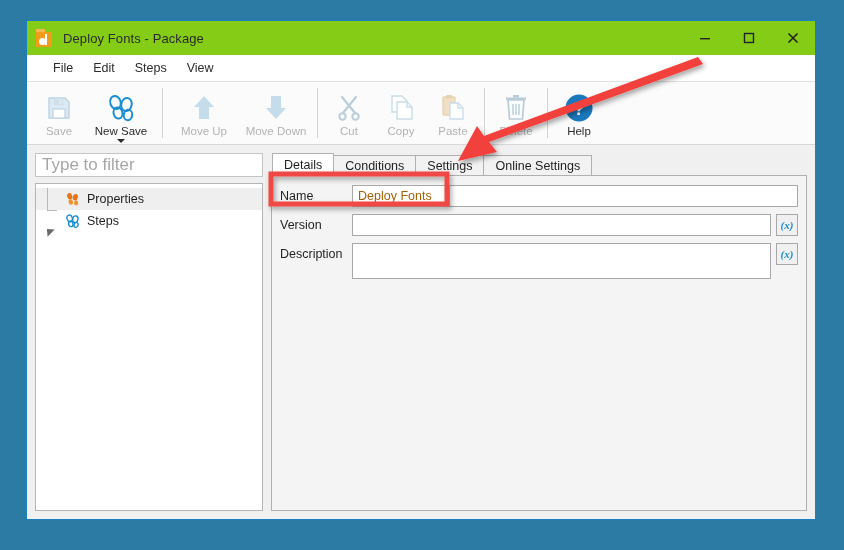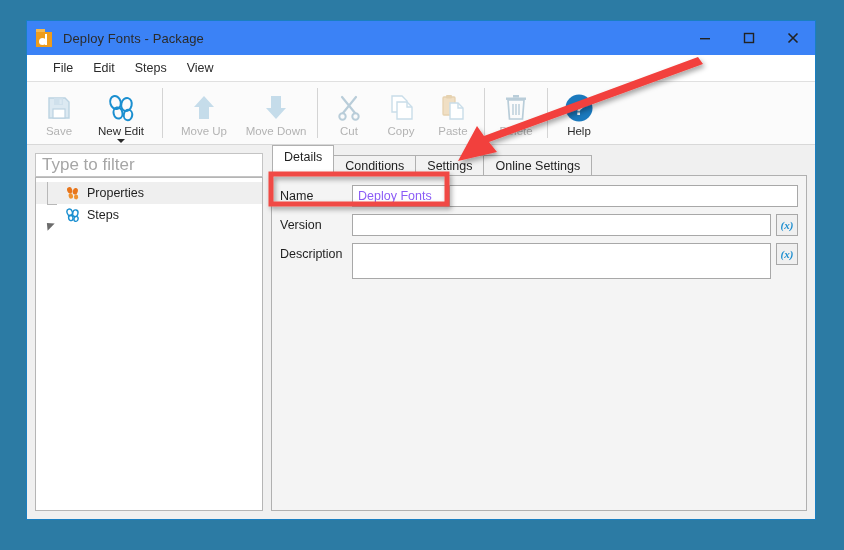--- a/index.html
+++ b/index.html
@@ -24,21 +24,21 @@
     background: #ffffff;
     border: 1px solid #1a7fc1;
     box-sizing: border-box;
     display: flex;
     flex-direction: column;
   }
 
   
   #title-bar {
     height: 34px;
-    background: #3b82f6;
+    background: #84cc16;
     display: flex;
     align-items: center;
     flex: 0 0 auto;
     position: relative;
   }
   #app-icon {
     width: 18px;
     height: 18px;
     margin-left: 8px;
     margin-right: 10px;
@@ -188,20 +188,21 @@
     background: #ffffff;
     font-size: 17px;
     padding: 0 6px;
     box-sizing: border-box;
     font-family: "Liberation Sans", sans-serif;
     color: #2b2b2b;
     outline: none;
   }
   #filter-input::placeholder { color: #a6a6a6; }
   #tree-panel {
+    margin-top: 6px;
     flex: 1 1 auto;
     background: #ffffff;
     border: 1px solid #b5b5b5;
     box-sizing: border-box;
     padding-top: 4px;
     min-height: 0;
     overflow: hidden;
   }
   .tree-row {
     height: 22px;
@@ -264,21 +265,21 @@
     background: #f2f2f2;
     border: 1px solid #b0b0b0;
     border-bottom: none;
     margin-right: -1px;
     box-sizing: border-box;
     cursor: default;
     white-space: nowrap;
   }
   .tab.active {
     background: #ffffff;
-    height: 31px;
+    height: 23px;
     line-height: 22px;
     position: relative;
     z-index: 3;
   }
   #tab-body {
     flex: 1 1 auto;
     background: #f4f4f4;
     border: 1px solid #b0b0b0;
     box-sizing: border-box;
     padding: 9px 8px 9px 8px;
@@ -309,21 +310,21 @@
     padding-top: 4px;
     white-space: nowrap;
   }
   .field-input {
     flex: 1 1 auto;
     height: 22px;
     border: 1px solid #a8a8a8;
     background: #ffffff;
     font-size: 12.5px;
     font-family: "Liberation Sans", sans-serif;
-    color: #8b5cf6;
+    color: #a16207;
     padding: 0 5px;
     box-sizing: border-box;
     outline: none;
     min-width: 0;
   }
   .field-textarea {
     flex: 1 1 auto;
     border: 1px solid #a8a8a8;
     background: #ffffff;
     font-size: 12.5px;
@@ -435,21 +436,21 @@
 
     <div class="tool-btn wide">
       <div class="ticon">
         <svg width="30" height="28" viewBox="0 0 30 28">
           <ellipse cx="9.5" cy="8.5" rx="5.2" ry="6.6" transform="rotate(-18 9.5 8.5)" fill="none" stroke="#1a8fd0" stroke-width="2"></ellipse>
           <ellipse cx="12" cy="19" rx="4.4" ry="5.6" transform="rotate(-14 12 19)" fill="none" stroke="#1a8fd0" stroke-width="2"></ellipse>
           <ellipse cx="20.5" cy="10.5" rx="5.2" ry="6.6" transform="rotate(14 20.5 10.5)" fill="none" stroke="#1a8fd0" stroke-width="2"></ellipse>
           <ellipse cx="22" cy="21" rx="4.2" ry="5.2" transform="rotate(10 22 21)" fill="none" stroke="#1a8fd0" stroke-width="2"></ellipse>
         </svg>
       </div>
-      <div class="tlabel">New Edit</div>
+      <div class="tlabel">New Save</div>
       <div class="drop-caret"></div>
     </div>
 
     <div class="tool-sep"></div>
 
     <div class="tool-btn wide disabled">
       <div class="ticon">
         <svg width="26" height="28" viewBox="0 0 26 28">
           <path d="M13 2 L23 13 H18 V25 H8 V13 H3 Z" fill="#c5dcea"></path>
         </svg>

